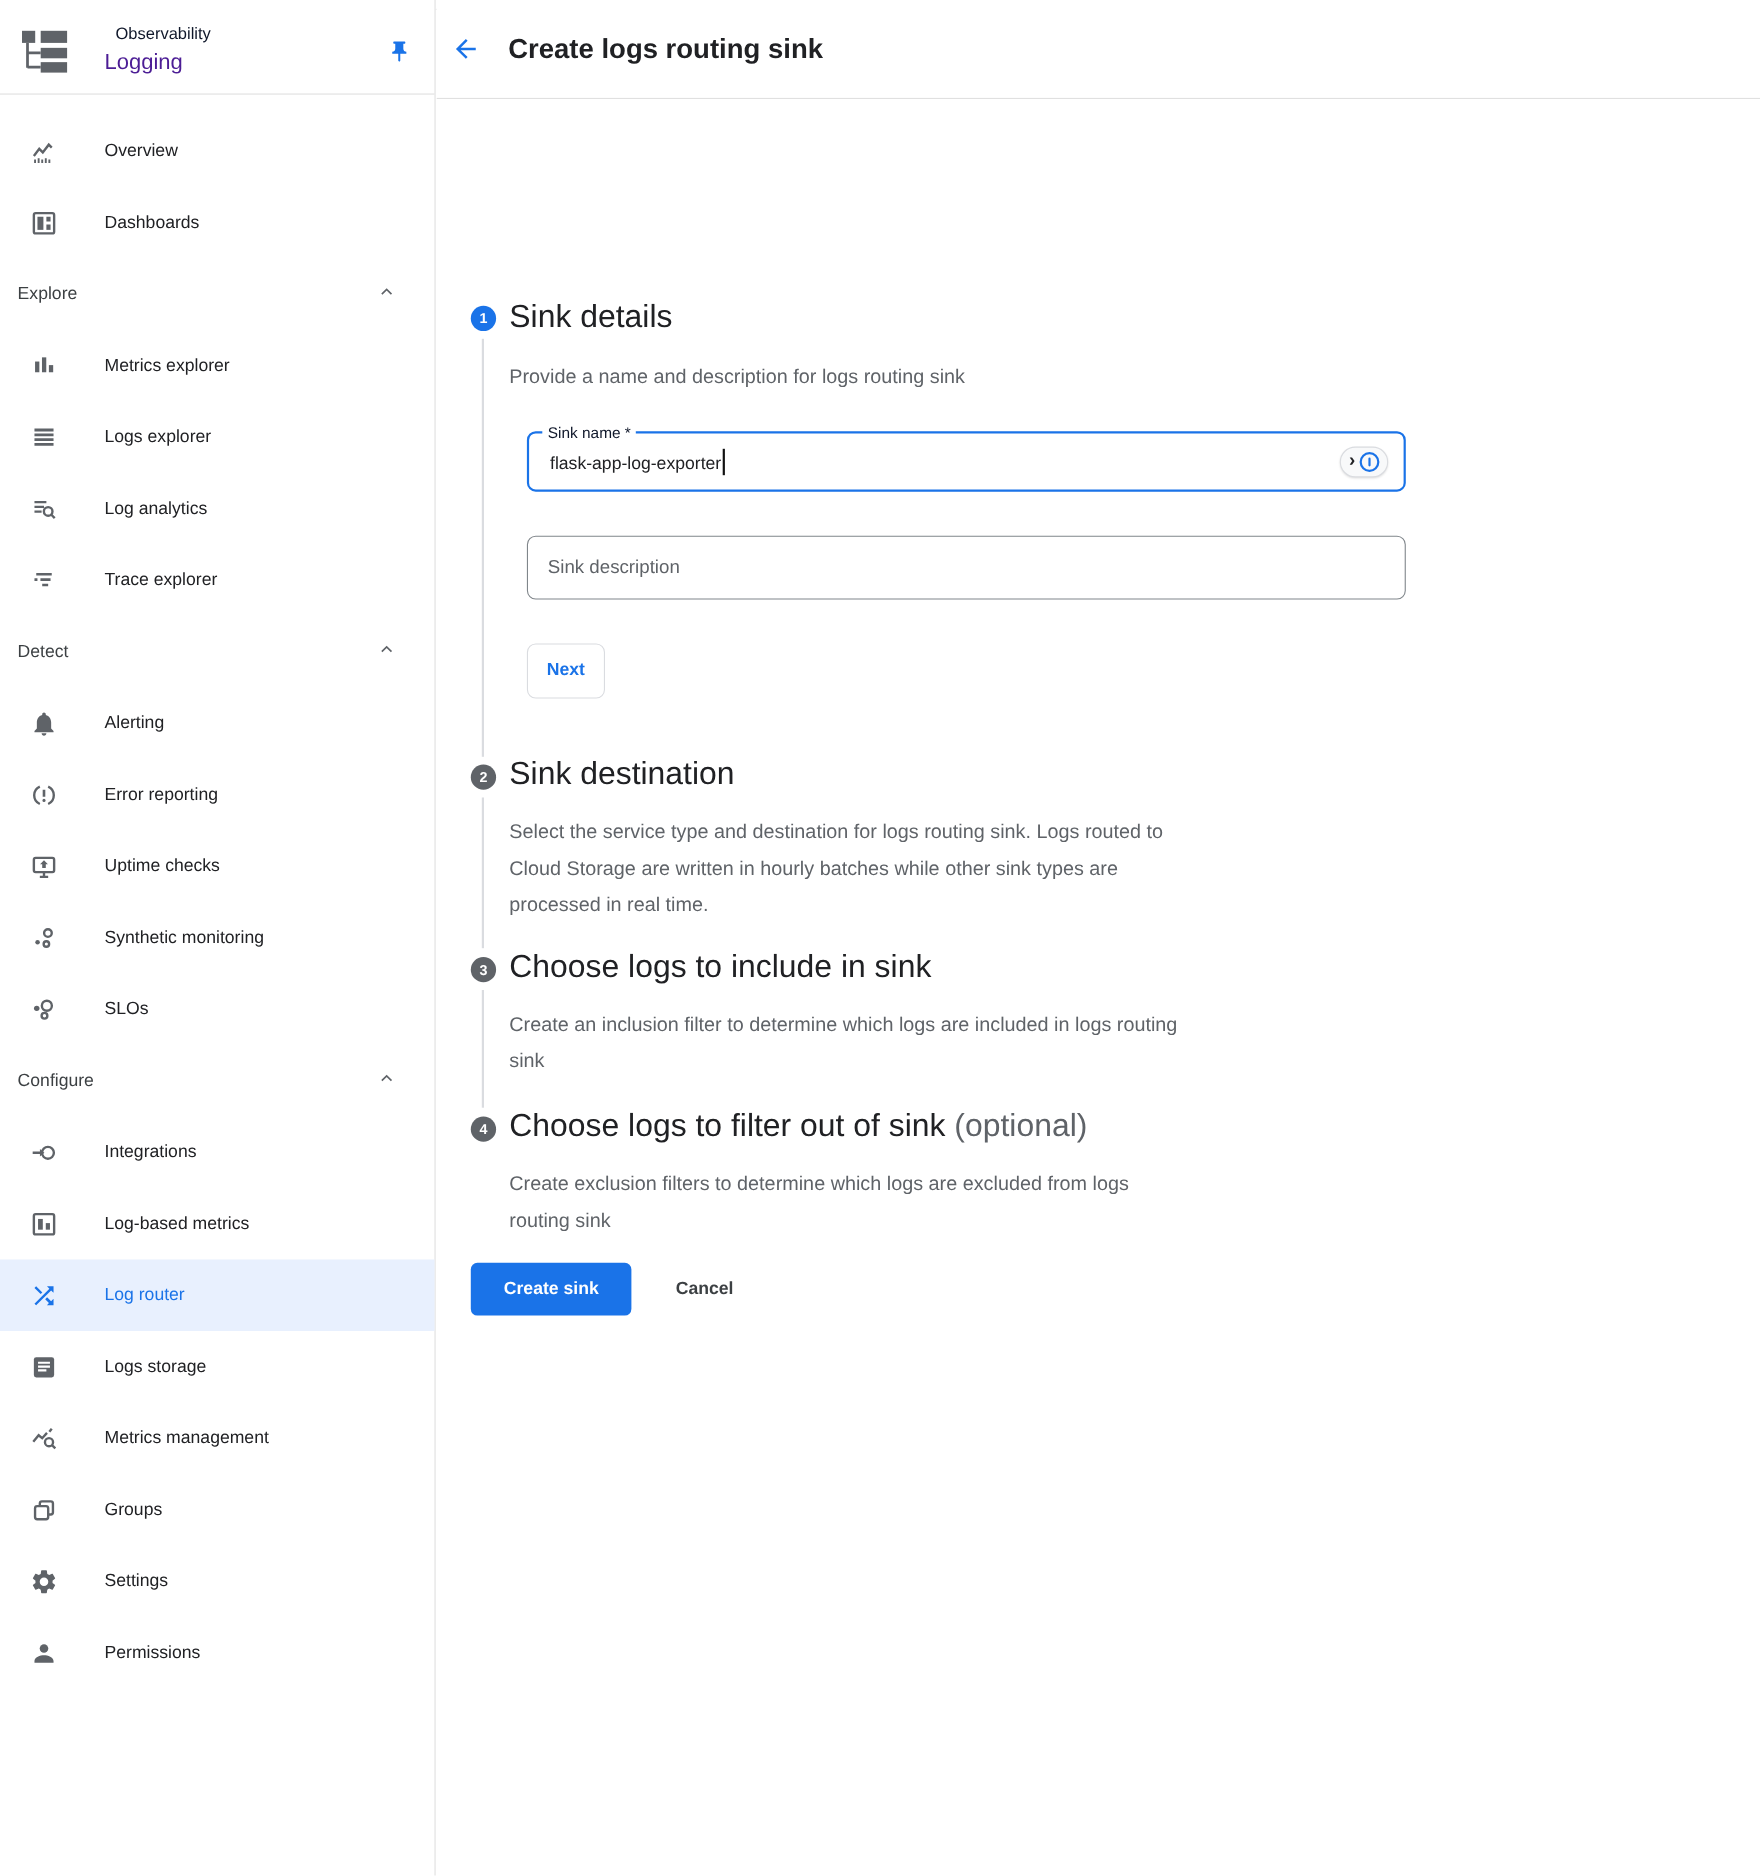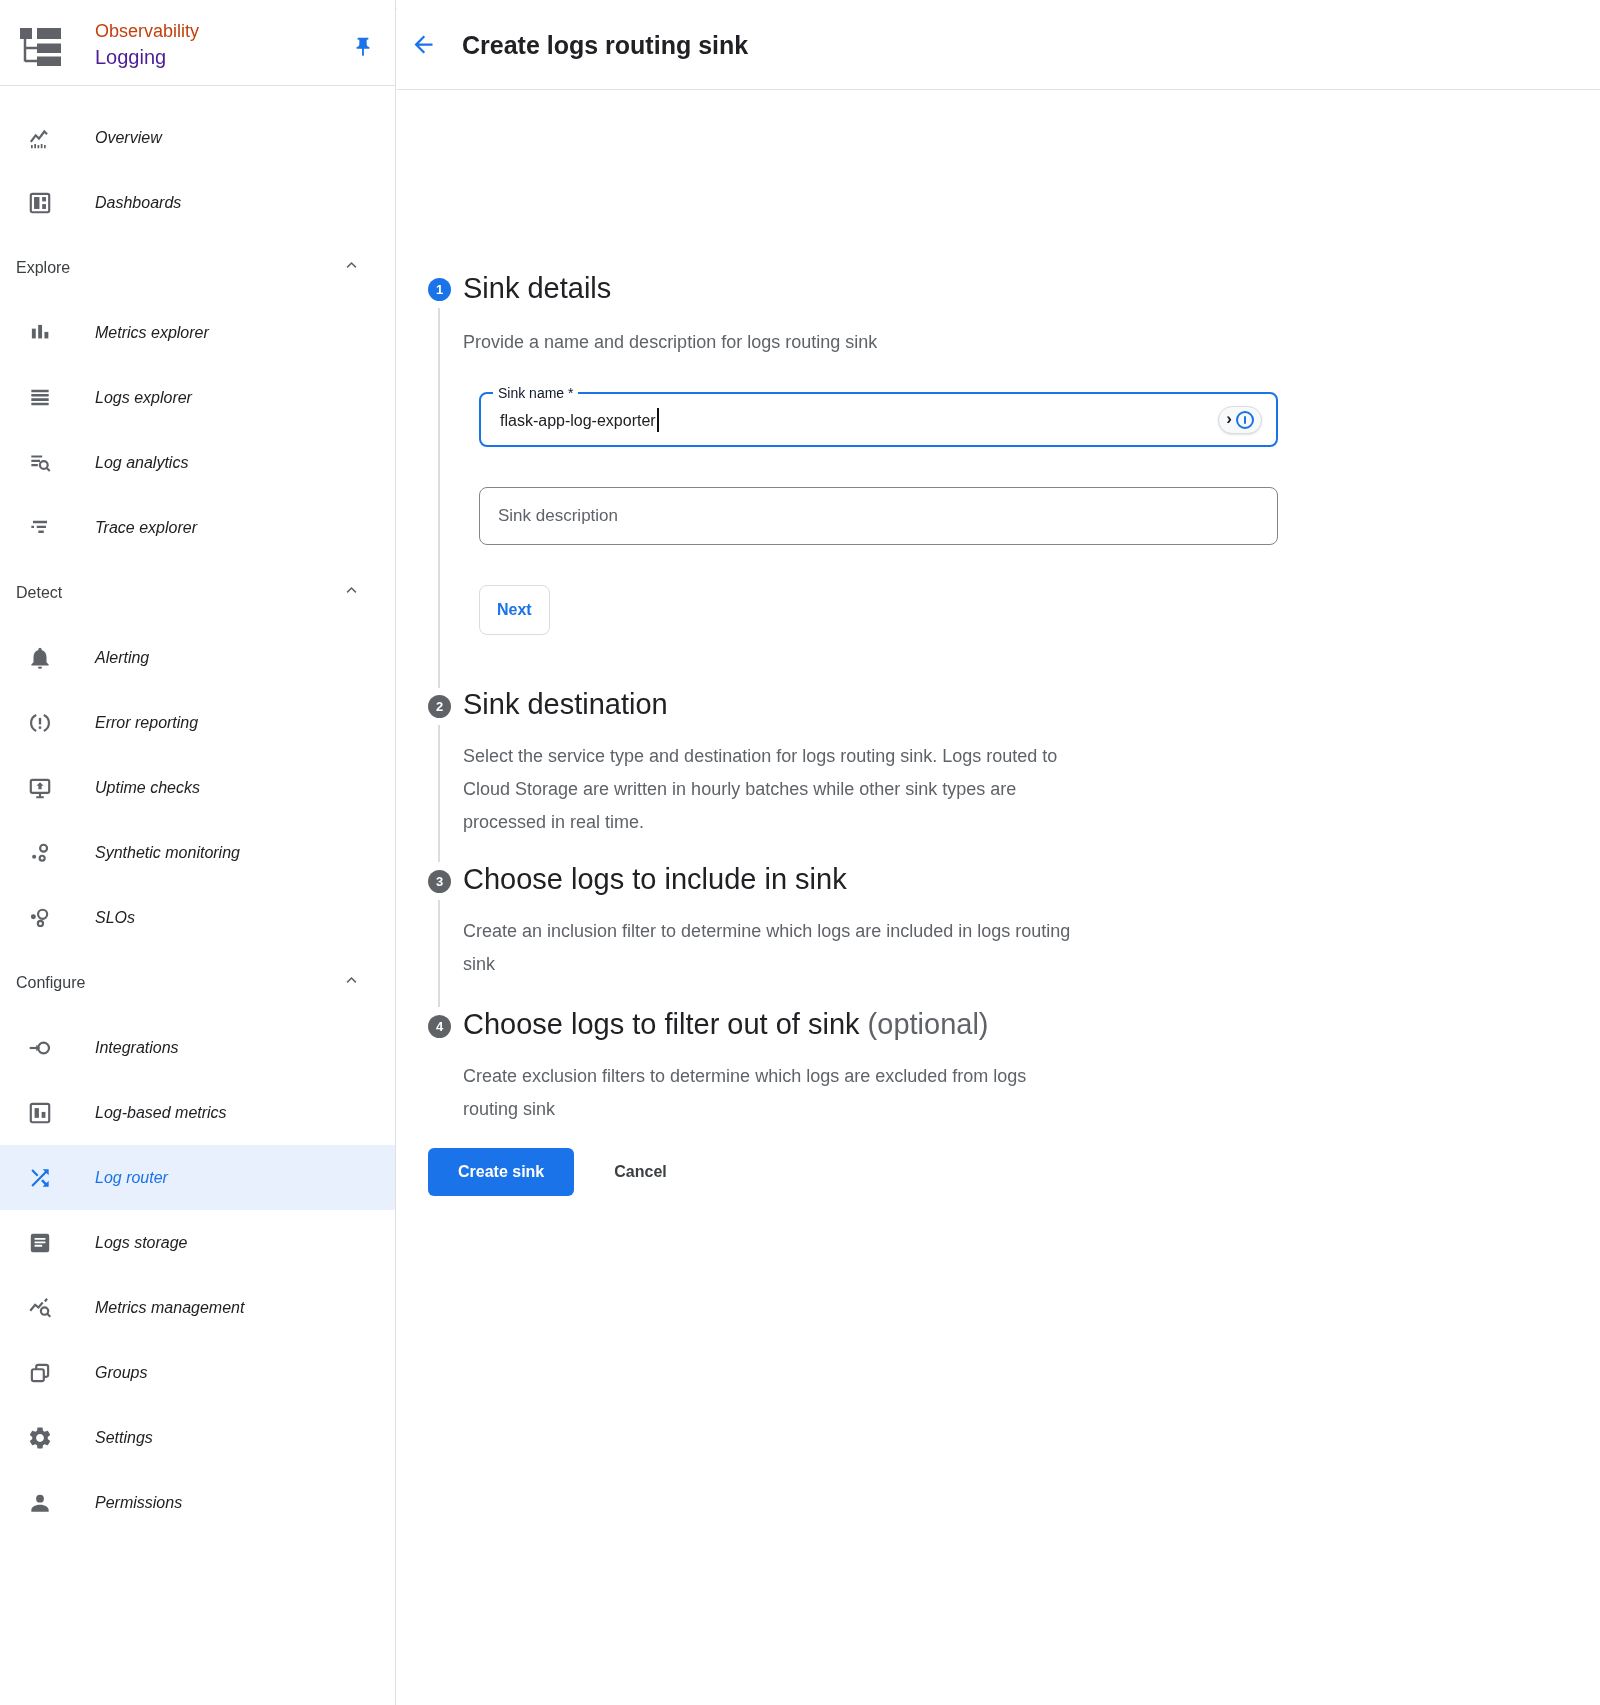--- a/index.html
+++ b/index.html
@@ -6,28 +6,28 @@
   html,body { width:1600px; height:1705px; background:#fff; overflow:hidden;
               font-family:"Liberation Sans", sans-serif; color:#202124; }
   .topline { position:absolute; top:8px; left:0; width:1600px; height:1px; background:#ececec; }
 
   
   .sidebar { position:absolute; left:0; top:0; width:396px; height:1705px;
              background:#fff; border-right:1px solid #e0e0e0; }
   .sb-header { position:relative; height:86px; border-bottom:1px solid #e0e0e0; }
   .sb-logo { position:absolute; left:20px; top:24px; color:#5f6368; }
   .sb-titles { position:absolute; left:95px; top:21px; }
-  .sb-product { font-size:18px; line-height:20px; color:#c2410c; }
+  .sb-product { font-size:15px; line-height:20px; color:#0f172a;margin-left:10px; }
   .sb-apptitle { font-size:20px; line-height:32px; color:#4c1d95; }
   .sb-pin { position:absolute; right:21px; top:36px; background:none; border:none; cursor:pointer; }
   .sb-nav { position:absolute; top:105px; left:0; width:100%; }
   .sb-item { height:65px; display:flex; align-items:center; padding-left:24px; cursor:pointer; }
   .sb-icon { width:32px; height:32px; display:flex; align-items:center; justify-content:center;
              color:#5f6368; flex:0 0 32px; }
-  .sb-label { margin-left:39px; font-size:16px; color:#202124;font-style:italic; }
+  .sb-label { margin-left:39px; font-size:16px; color:#202124; }
   .sb-item--selected { background:#e8f0fe; }
   .sb-item--selected .sb-icon { color:#1a73e8; }
   .sb-item--selected .sb-label { color:#1a73e8; }
   .sb-section { height:65px; display:flex; align-items:center; justify-content:space-between;
                 padding-left:16px; padding-right:36px; cursor:pointer; }
   .sb-seclabel { font-size:16px; color:#3c4043; }
 
   
   .main { position:absolute; left:397px; top:0; right:0; height:1705px; background:#fff; }
   .main-header { position:relative; height:90px; border-bottom:1px solid #e0e0e0;padding-left:10px; }

